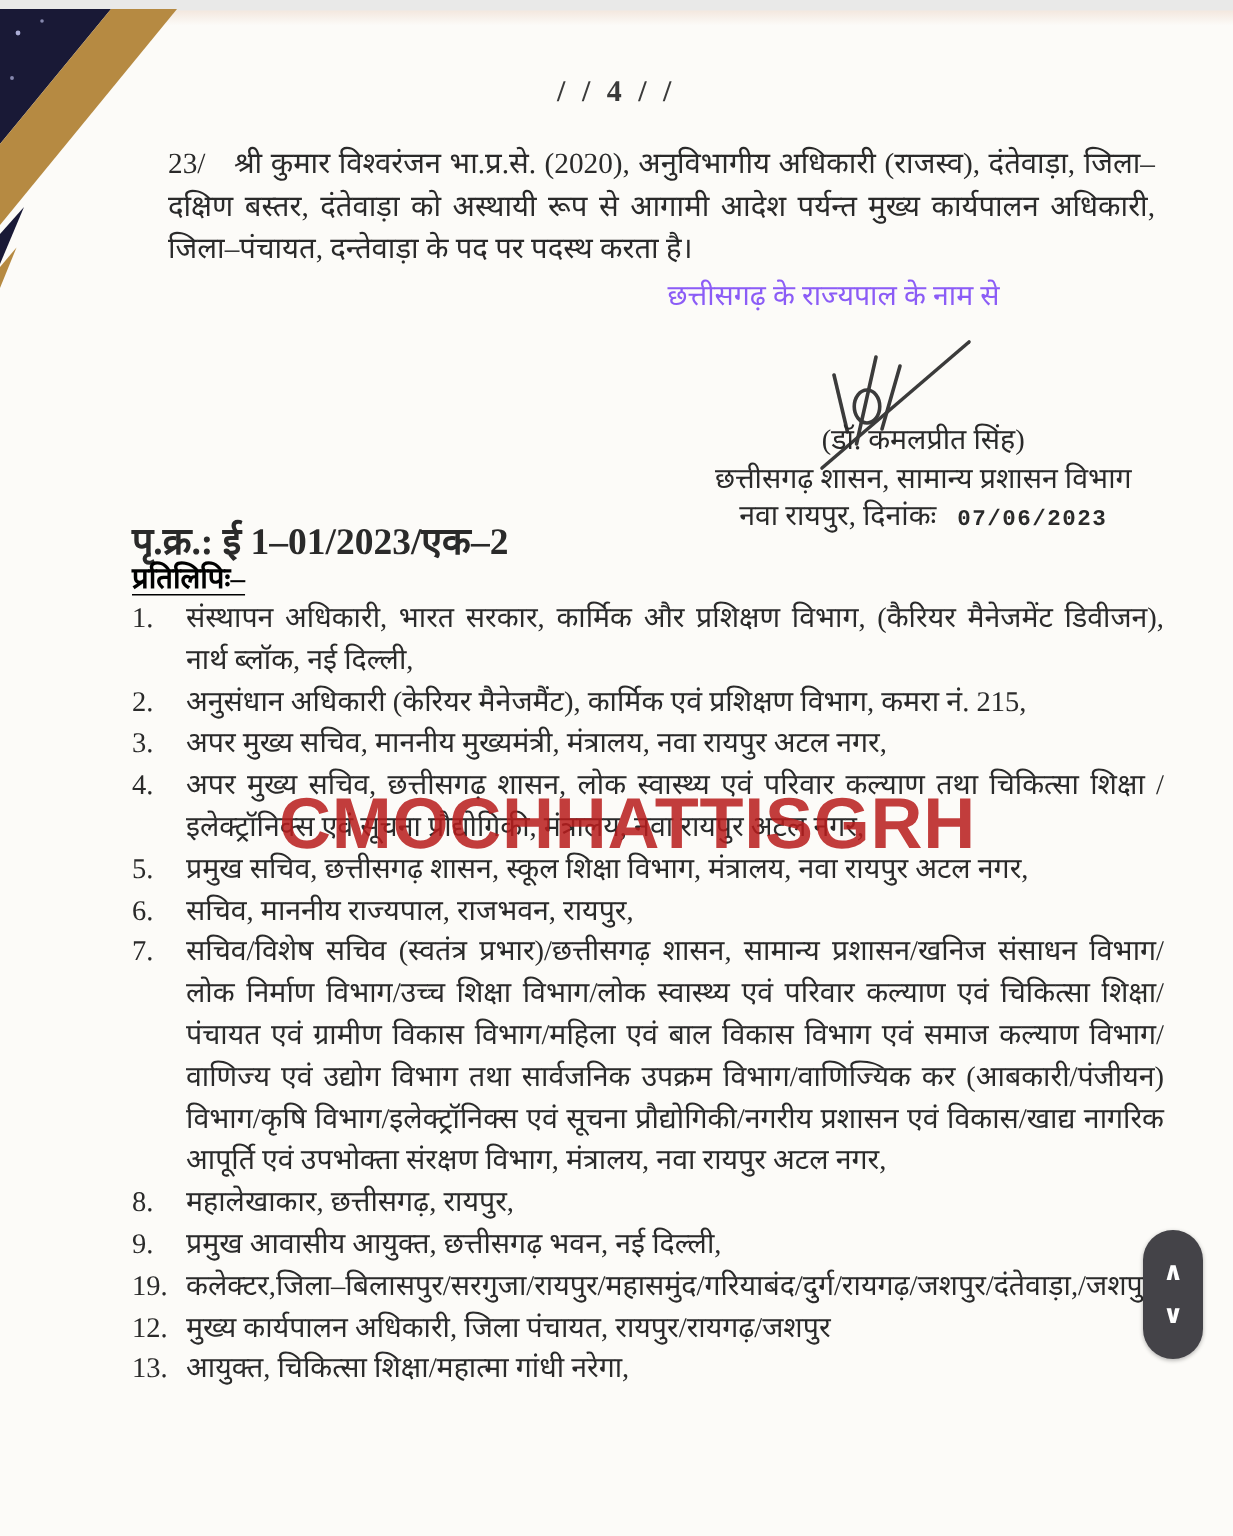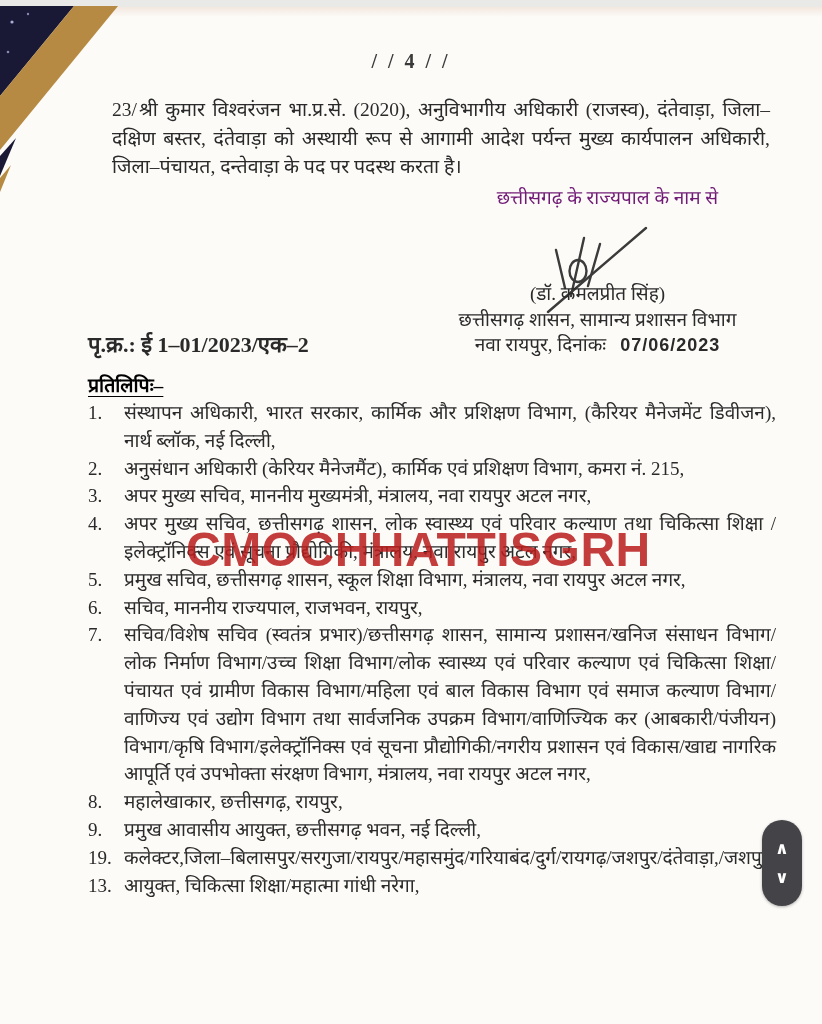--- a/index.html
+++ b/index.html
@@ -10,29 +10,29 @@
     color:#262626;
   }
   .top-strip{position:absolute;top:0;left:0;width:100%;height:7px;background:#e9e9e8;}
   .edge-tint{position:absolute;top:7px;left:0;width:100%;height:10px;
     background:linear-gradient(to bottom, rgba(196,130,90,0.16), rgba(196,130,90,0));}
   .corner{position:absolute;top:4px;left:0;}
   .page-number{position:absolute;top:50px;left:0;right:0;text-align:center;
     font-size:20px;letter-spacing:3px;color:#3a3a3a;font-weight:600;}
   .order-para{position:absolute;top:96px;left:112px;width:658px;margin:0;
     font-size:19.5px;line-height:28.5px;text-align:justify;font-weight:500;color:#2a2a2a;}
-  .order-para .serial{margin-right:2px;}
-  .signoff{position:absolute;top:184px;left:445px;width:325px;text-align:center;
-    font-size:19px;line-height:28px;font-weight:500;color:#701a75;}
+  .order-para .serial{margin-right:19px;}
+  .signoff{position:absolute;top:184px;left:445px;width:325px;text-align:left;
+    font-size:19px;line-height:28px;font-weight:500;color:#8b5cf6;}
   .signature-svg{position:absolute;top:224px;left:534px;pointer-events:none;}
-  .signatory{position:absolute;top:281px;left:415px;width:365px;text-align:center;
+  .signatory{position:absolute;top:281px;left:433px;width:365px;text-align:center;
     font-size:19px;line-height:25.5px;font-weight:500;color:#2a2a2a;}
-  .signatory .date-digits{font-family:Liberation Sans, sans-serif;
-    font-weight:700;font-size:18px;margin-left:14px;letter-spacing:1px;}
-  .ref-line{position:absolute;top:328px;left:88px;font-size:22px;font-weight:600;color:#2a2a2a;}
+  .signatory .date-digits{font-family:Liberation Mono, monospace;
+    font-weight:700;font-size:15px;margin-left:14px;letter-spacing:1px;}
+  .ref-line{position:absolute;top:342px;left:88px;font-size:25px;font-weight:600;color:#2a2a2a;}
   .copies-label{position:absolute;top:371px;left:88px;font-size:19.5px;font-weight:600;
     text-decoration:underline;text-underline-offset:4px;color:#000000;}
   .copy-list{position:absolute;top:399px;left:88px;width:688px;font-size:19px;
     line-height:27.8px;font-weight:500;color:#2a2a2a;}
   .copy-item{display:flex;align-items:flex-start;}
   .copy-item .no{flex:0 0 36px;}
   .copy-item .txt{flex:1;text-align:justify;}
   .watermark{position:absolute;top:522px;left:186px;
     font-family:"Liberation Sans","DejaVu Sans",sans-serif;
     font-size:48px;font-weight:600;letter-spacing:0.5px;color:#b91c1c;opacity:0.85;
@@ -139,20 +139,24 @@
         <span class="no">9.</span>
         <span class="txt">प्रमुख आवासीय आयुक्त, छत्तीसगढ़ भवन, नई दिल्ली,</span>
       </div>
 
 
       <div class="copy-item">
         <span class="no">19.</span>
         <span class="txt">कलेक्टर,जिला–बिलासपुर/सरगुजा/रायपुर/महासमुंद/गरियाबंद/दुर्ग/रायगढ़/जशपुर/दंतेवाड़ा,/जशपुर/</span>
       </div>
 
+      <div class="copy-item">
+        <span class="no">12.</span>
+        <span class="txt">मुख्य कार्यपालन अधिकारी, जिला पंचायत, रायपुर/रायगढ़/जशपुर</span>
+      </div>
 
       <div class="copy-item">
         <span class="no">13.</span>
         <span class="txt">आयुक्त, चिकित्सा शिक्षा/महात्मा गांधी नरेगा,</span>
       </div>
 
     </div>
 
   <div class="watermark">CMOCHHATTISGRH</div>
 

